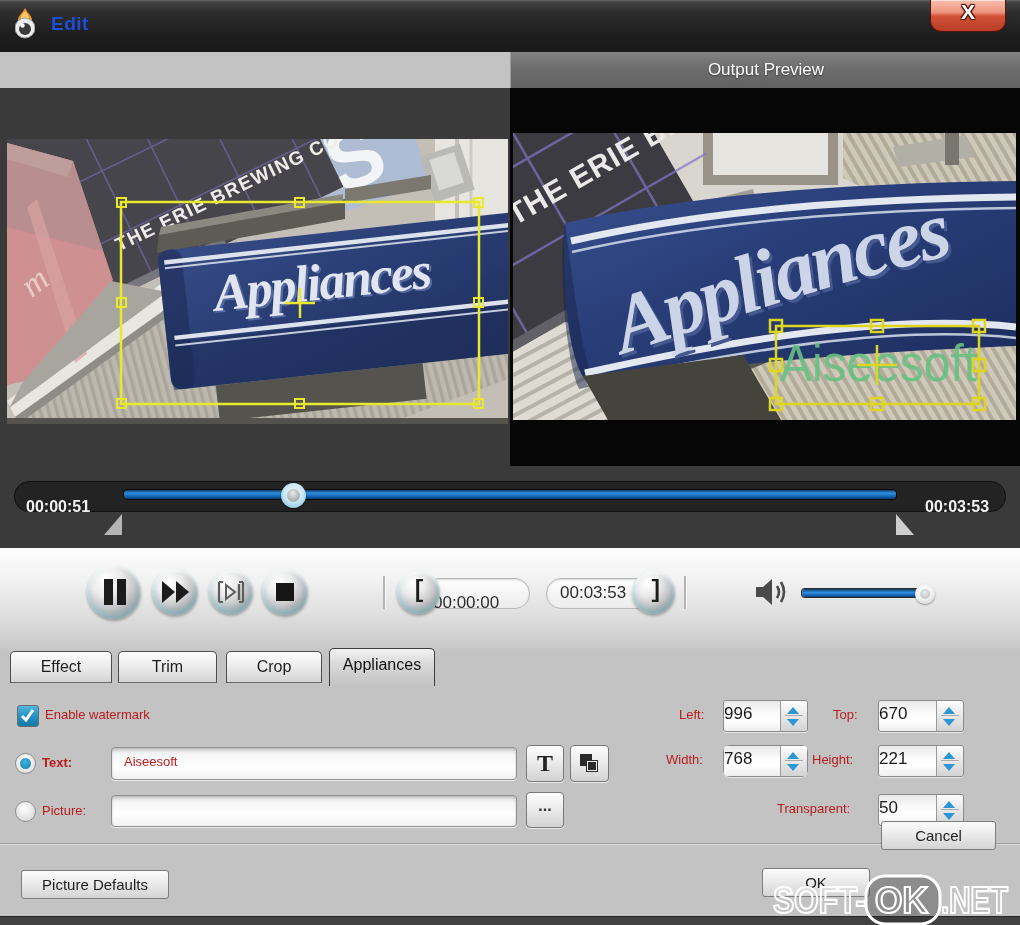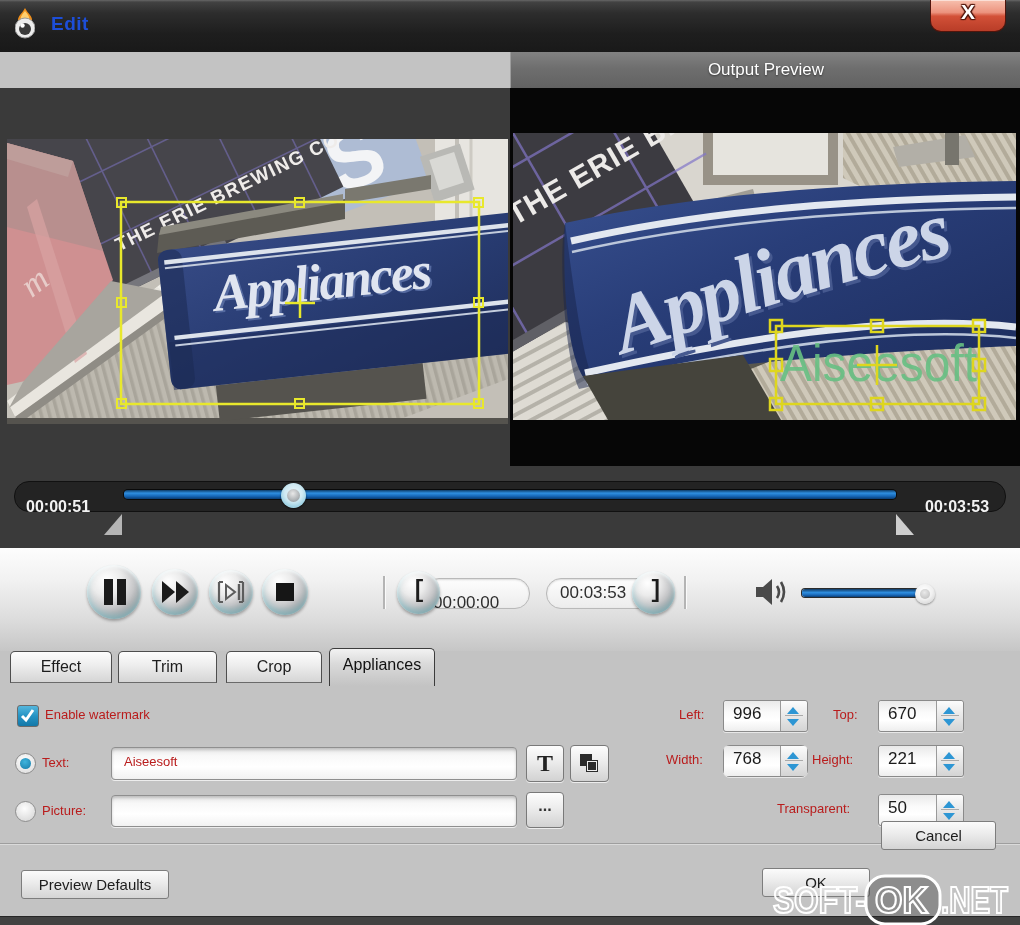--- a/index.html
+++ b/index.html
@@ -63,21 +63,21 @@
   
   .lbl{font-size:13px;color:#b91c1c;}
   .field{background:linear-gradient(180deg,#e6e6e6 0%,#f8f8f8 25%,#ffffff 60%,#f2f2f2 100%);
     border:1px solid #8f8f8f;border-radius:4px;box-shadow:inset 0 2px 3px rgba(0,0,0,.18), 0 1px 0 rgba(255,255,255,.7);}
   .sqbtn{background:linear-gradient(180deg,#fdfdfd 0%,#ececec 45%,#d2d2d2 100%);
     border:1px solid #797979;border-radius:4px;box-shadow:0 1px 0 rgba(255,255,255,.7);}
   .spin{border:1px solid #8a8a8a;border-radius:3px;background:linear-gradient(180deg,#fafafa,#dcdcdc);
     box-shadow:0 1px 0 rgba(255,255,255,.6);}
   .spin .num{position:absolute;left:0;top:0;bottom:0;right:26px;border-radius:3px 0 0 3px;
     background:linear-gradient(180deg,#e9e9e9 0%,#fbfbfb 40%,#ffffff 65%,#eeeeee 100%);
-    font-size:17px;color:#1a1a1a;padding:3px 0 0 9px;}
+    font-size:17px;color:#1a1a1a;padding:3px 0 0 0;}
   .spin .arr{position:absolute;right:0;top:0;bottom:0;width:26px;border-left:1px solid #9a9a9a;
     background:linear-gradient(180deg,#fcfcfc,#d4d4d4);border-radius:0 3px 3px 0;}
   .uptri{position:absolute;left:6px;top:6px;width:0;height:0;border-left:6.5px solid transparent;border-right:6.5px solid transparent;border-bottom:7px solid #2d96d4;}
   .dntri{position:absolute;left:6px;bottom:5px;width:0;height:0;border-left:6.5px solid transparent;border-right:6.5px solid transparent;border-top:7px solid #2d96d4;}
   .spin .mid{position:absolute;right:4px;top:14px;width:18px;height:1px;background:#aaa;}
 
   .pushbtn{background:linear-gradient(180deg,#fbfbfb 0%,#ebebeb 45%,#d4d4d4 100%);
     border:1px solid #7d7d7d;border-radius:3px;font-size:15px;color:#1d1d1d;text-align:center;}
 
   .btmstrip{left:0;top:916px;width:1020px;height:9px;background:#424242;border-top:1px solid #262626;}
@@ -339,21 +339,21 @@
   <div class="abs" style="left:17px;top:705px;width:20px;height:20px;border:1px solid #6b6b6b;border-radius:3px;background:linear-gradient(180deg,#54b6dd 0%,#2593c4 50%,#1478a8 100%);">
     <svg width="20" height="20" viewBox="0 0 20 20">
         <path d="M4 10 L8 14 L15 4" stroke="#fff" stroke-width="3" fill="none"></path>
       </svg>
   </div>
   <div class="abs lbl" style="left:45px;top:707px;">Enable watermark</div>
 
   <div class="abs" style="left:15px;top:753px;width:19px;height:19px;border-radius:50%;border:1px solid #8a8a8a;background:radial-gradient(circle at 45% 35%,#ffffff,#d9d9d9);">
     <div style="position:absolute;left:4px;top:4px;width:11px;height:11px;border-radius:50%;background:radial-gradient(circle at 45% 35%,#3fb4dd,#167ba8);"></div>
   </div>
-  <div class="abs lbl" style="left:42px;top:755px;">Text:</div>
+  <div class="abs lbl" style="left:42px;top:755px;font-weight:bold;">Text:</div>
   <div class="abs field" style="left:111px;top:747px;width:404px;height:31px;"></div>
   <div class="abs lbl" style="left:124px;top:754px;">Aiseesoft</div>
   <div class="abs sqbtn" style="left:526px;top:745px;width:36px;height:35px;text-align:center;font-family:'Liberation Serif',serif;font-weight:bold;font-size:24px;color:#222;line-height:34px;">T</div>
   <div class="abs sqbtn" style="left:570px;top:745px;width:37px;height:35px;">
     <svg width="37" height="35" viewBox="0 0 37 35">
       <rect x="9" y="8" width="12" height="12" fill="#2b2b2b"></rect>
       <rect x="15" y="14" width="12" height="12" fill="#2b2b2b"></rect>
       <rect x="16.5" y="15.5" width="9" height="9" fill="none" stroke="#efefef" stroke-width="1"></rect>
     </svg>
   </div>
@@ -404,21 +404,21 @@
       <div class="num">50</div>
       <div class="arr">
         <div class="uptri"></div>
         <div class="mid"></div>
         <div class="dntri"></div>
       </div>
     </div>
 
   <div class="abs" style="left:0;top:843px;width:1020px;height:1px;background:#9e9e9e;"></div>
   <div class="abs" style="left:0;top:844px;width:1020px;height:1px;background:#dadada;"></div>
-  <div class="abs pushbtn" style="left:21px;top:870px;width:146px;height:27px;line-height:27px;">Preview Defaults</div>
+  <div class="abs pushbtn" style="left:21px;top:870px;width:146px;height:27px;line-height:27px;">Picture Defaults</div>
   <div class="abs pushbtn" style="left:762px;top:868px;width:106px;height:27px;line-height:27px;">OK</div>
   <div class="abs pushbtn" style="left:881px;top:821px;width:113px;height:27px;line-height:27px;">Cancel</div>
   <div class="abs btmstrip"></div>
 
   <div class="abs" style="left:740px;top:855px;width:280px;height:70px;">
     <svg width="280" height="70" viewBox="0 0 280 70">
       <g font-family="Liberation Sans,sans-serif" font-size="37" font-weight="bold">
         <rect x="126" y="21" width="74" height="48" rx="19" fill="rgba(40,40,40,0.35)" stroke="#fff" stroke-width="3"></rect>
         <text x="33" y="58" fill="none" stroke="#fff" stroke-width="2.2" textLength="93" lengthAdjust="spacingAndGlyphs">SOFT-</text>
         <text x="135" y="58" fill="none" stroke="#fff" stroke-width="2.2" textLength="53" lengthAdjust="spacingAndGlyphs">OK</text>

